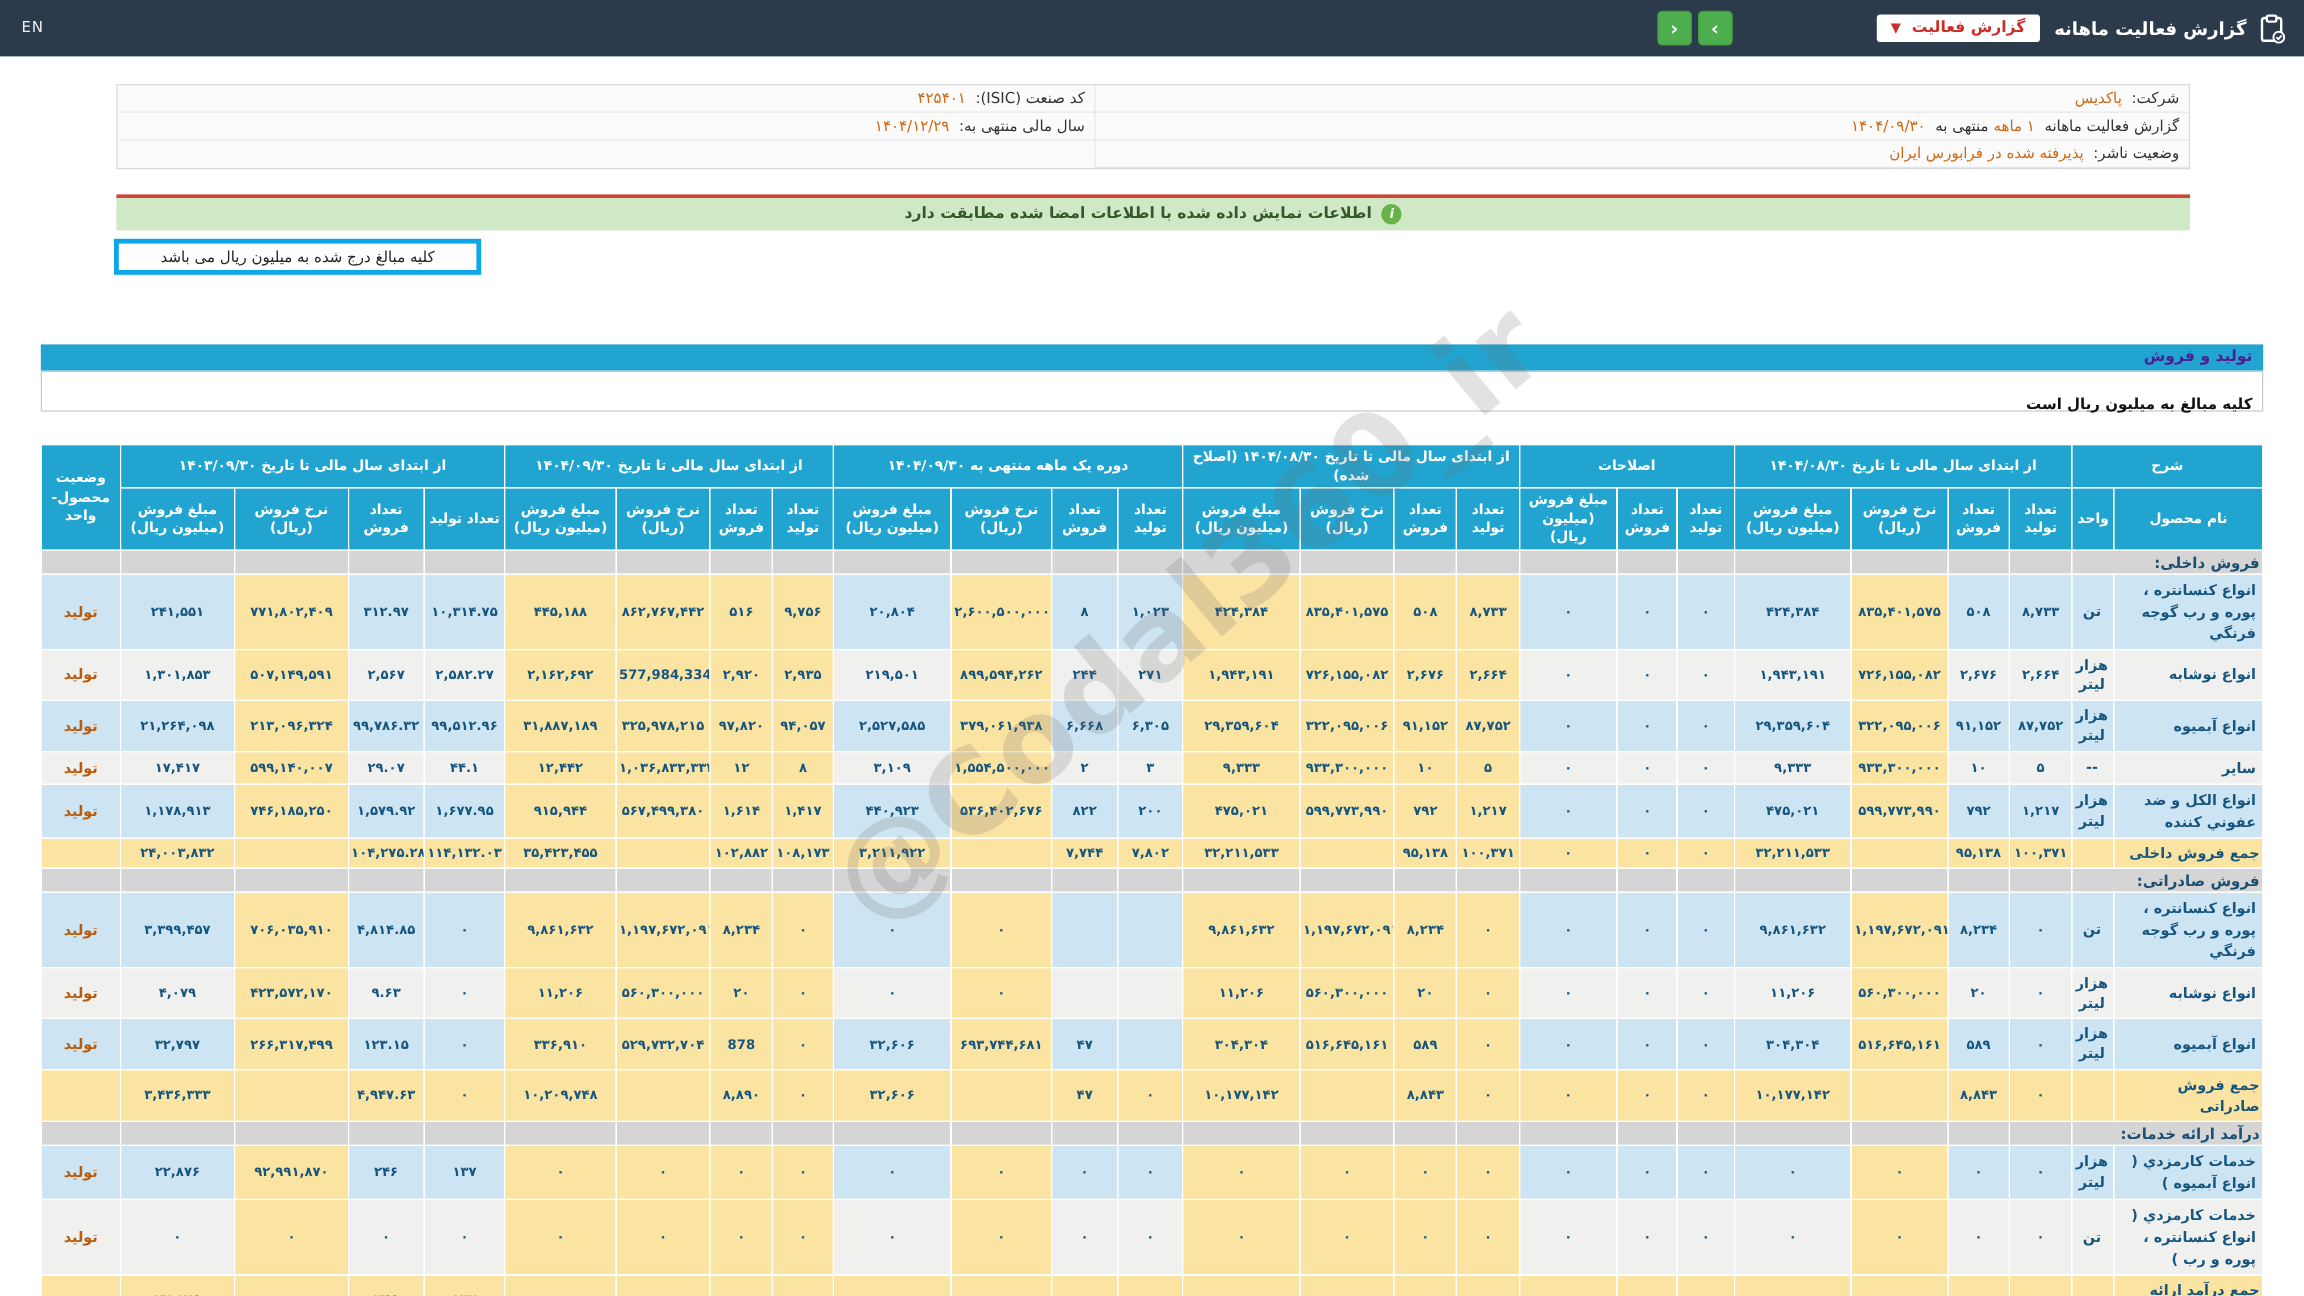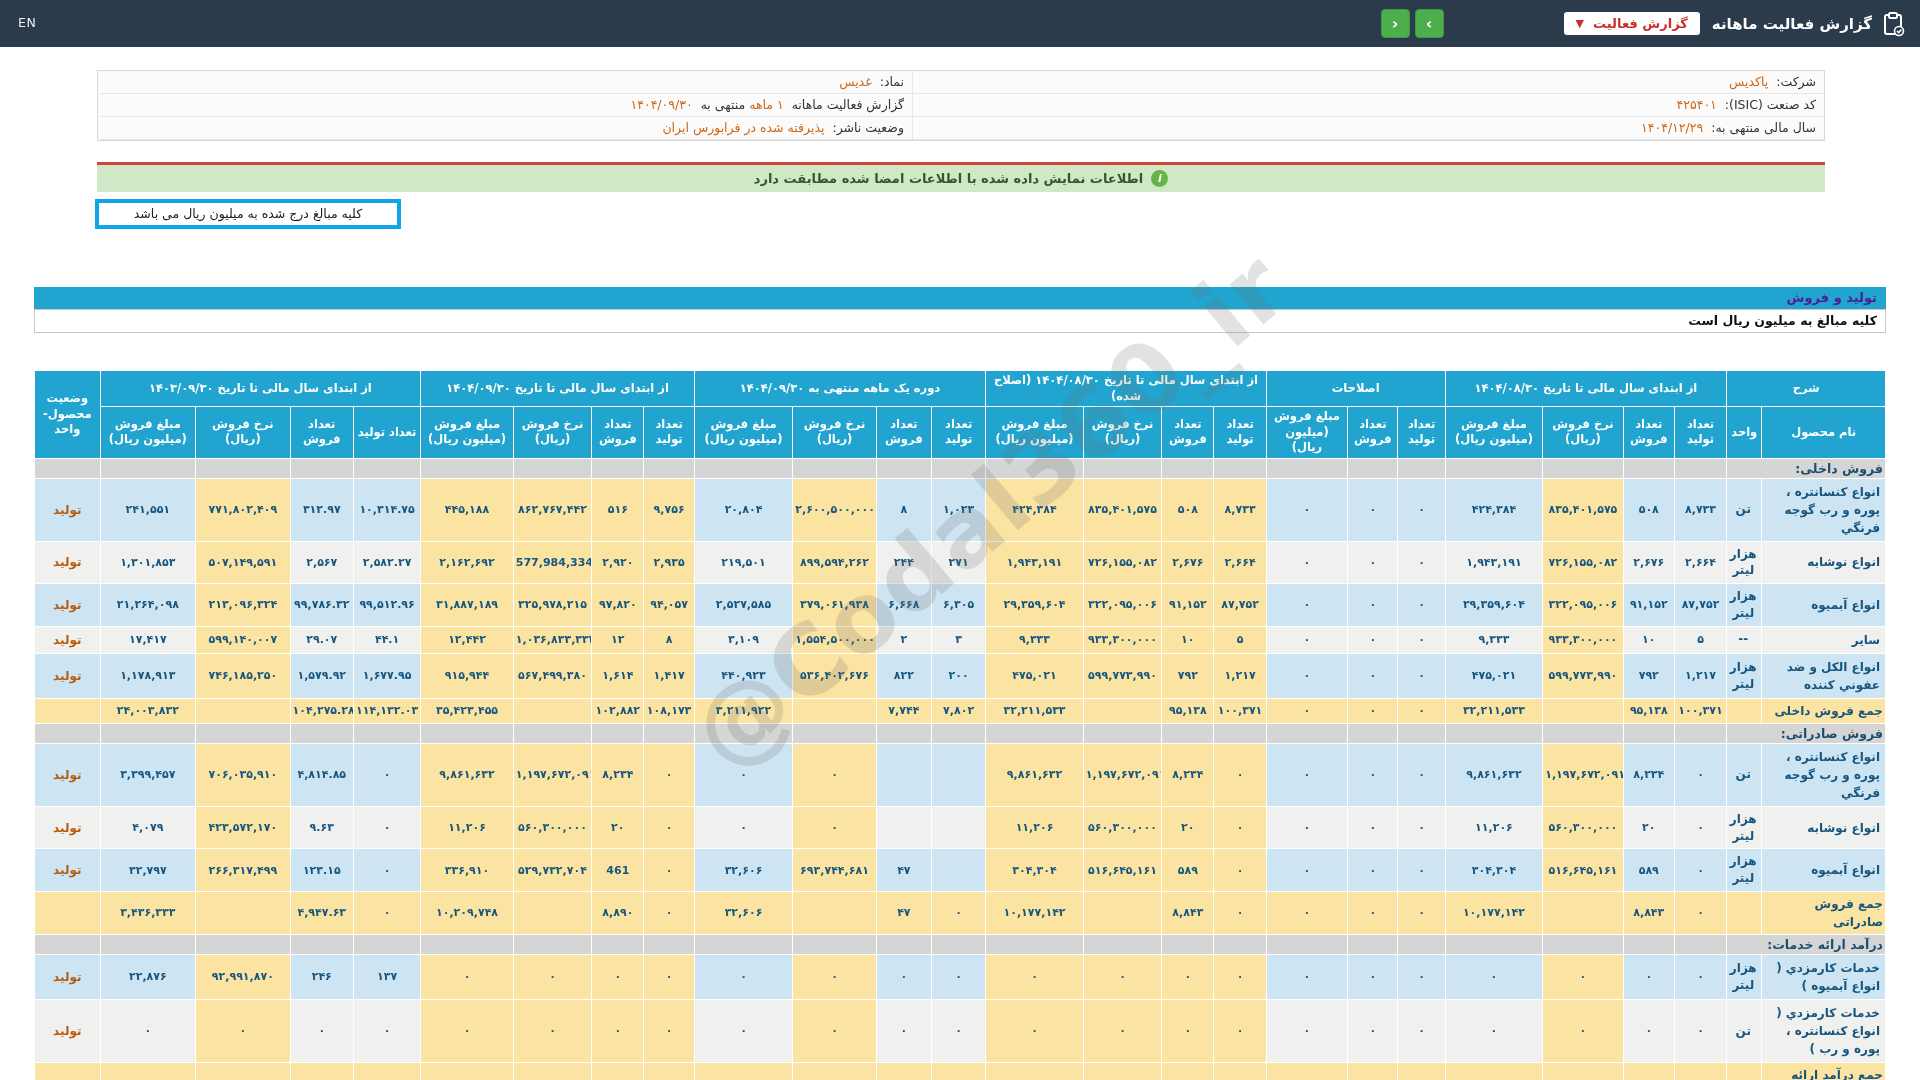--- a/index.html
+++ b/index.html
@@ -32,21 +32,21 @@
     display:flex;align-items:center;justify-content:center;gap:8px;font-size:13px;font-weight:700;color:#33582a}
   .info-icon{width:17px;height:17px;border-radius:50%;background:#67b346;color:#fff;font-size:11px;font-weight:700;
     display:flex;align-items:center;justify-content:center;font-style:italic;flex:0 0 auto}
   
   .note-btn{position:absolute;left:95px;top:199px;width:298px;height:22px;line-height:22px;background:#fff;
     border:4px solid #0ea5e9;text-align:center;font-size:12.5px;color:#222;cursor:pointer;box-sizing:content-box}
   
   .prod-bar{position:absolute;top:287px;right:34px;width:1852px;height:22px;background:#21a5d0;color:#4c1d95;
     font-weight:700;font-size:13px;line-height:22px;padding:0 9px;box-sizing:border-box}
   .amounts-row{position:absolute;top:309px;right:34px;width:1852px;height:24px;background:#fff;
-    border:1px solid #c9c9c9;line-height:22px;font-size:12.5px;font-weight:700;color:#111;padding:0 8px;box-sizing:border-box}
+    border:1px solid #c9c9c9;line-height:22px;font-size:12.5px;font-weight:700;color:#111;padding:16px 8px;box-sizing:border-box}
   
   .table-wrap{position:absolute;top:370px;right:34px;width:1852px}
   table{border-collapse:collapse;table-layout:fixed;width:1852px;border:1px solid #d4d4d4}
   th,td{border:1px solid #fff;box-sizing:border-box;overflow:hidden}
   thead th{background:#21a5d0;color:#fff;font-size:11.5px;font-weight:700;padding:2px 2px;text-align:center;line-height:1.35}
   thead tr.h1 th{height:24px}
   thead tr.h2 th{height:40px}
   td{font-size:11px;padding:4px 2px;vertical-align:middle;height:18px}
   .c-num{font-weight:700;color:#17567f;text-align:center;direction:ltr;white-space:nowrap}
   .c-name{font-weight:700;color:#17567f;text-align:right;padding-right:5px;font-size:12px;line-height:1.5}
@@ -85,24 +85,20 @@
     <div class="nav-btn">‹</div>
   </div>
   <a class="en-link" href="#">EN</a>
 </div>
 
 <div class="info-wrap">
   <div class="info-grid">
     <div class="info-cell">
       <span>شرکت:</span>
       <span class="val">پاکدیس</span>
-    </div>
-    <div class="info-cell">
-      <span>نماد:</span>
-      <span class="val">غدیس</span>
     </div>
     <div class="info-cell">
       <span>کد صنعت (ISIC):</span>
       <span class="val">۴۲۵۴۰۱</span>
     </div>
     <div class="info-cell">
       <span>گزارش فعالیت ماهانه</span>
       <span class="val">۱ ماهه</span>
       <span>منتهی به</span>
       <span class="val">۱۴۰۴/۰۹/۳۰</span>
@@ -490,21 +486,21 @@
           <td class="c-num bg-b">۰</td>
           <td class="c-num bg-y">۰</td>
           <td class="c-num bg-y">۵۸۹</td>
           <td class="c-num bg-y">۵۱۶,۶۴۵,۱۶۱</td>
           <td class="c-num bg-y">۳۰۴,۳۰۴</td>
           <td class="c-num bg-b"></td>
           <td class="c-num bg-b">۴۷</td>
           <td class="c-num bg-y">۶۹۳,۷۴۴,۶۸۱</td>
           <td class="c-num bg-b">۳۲,۶۰۶</td>
           <td class="c-num bg-y">۰</td>
-          <td class="c-num bg-y">461</td>
+          <td class="c-num bg-y">878</td>
           <td class="c-num bg-y">۵۲۹,۷۳۲,۷۰۴</td>
           <td class="c-num bg-y">۳۳۶,۹۱۰</td>
           <td class="c-num bg-b">۰</td>
           <td class="c-num bg-b">۱۲۳.۱۵</td>
           <td class="c-num bg-y">۲۶۶,۳۱۷,۴۹۹</td>
           <td class="c-num bg-b">۳۲,۷۹۷</td>
           <td class="c-status bg-b">تولید</td>
         </tr>
         <tr class="total">
           <td class="c-name bg-y">جمع فروش صادراتی</td>

